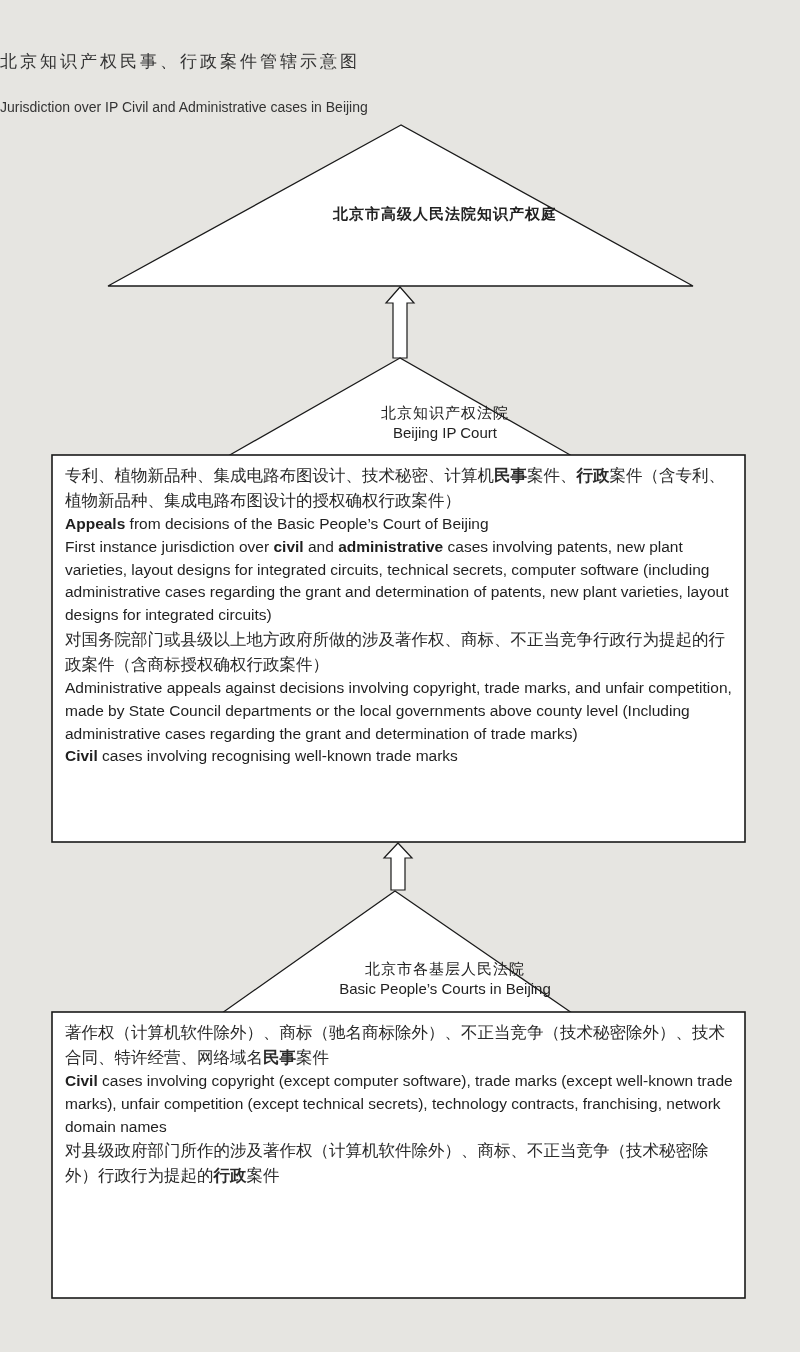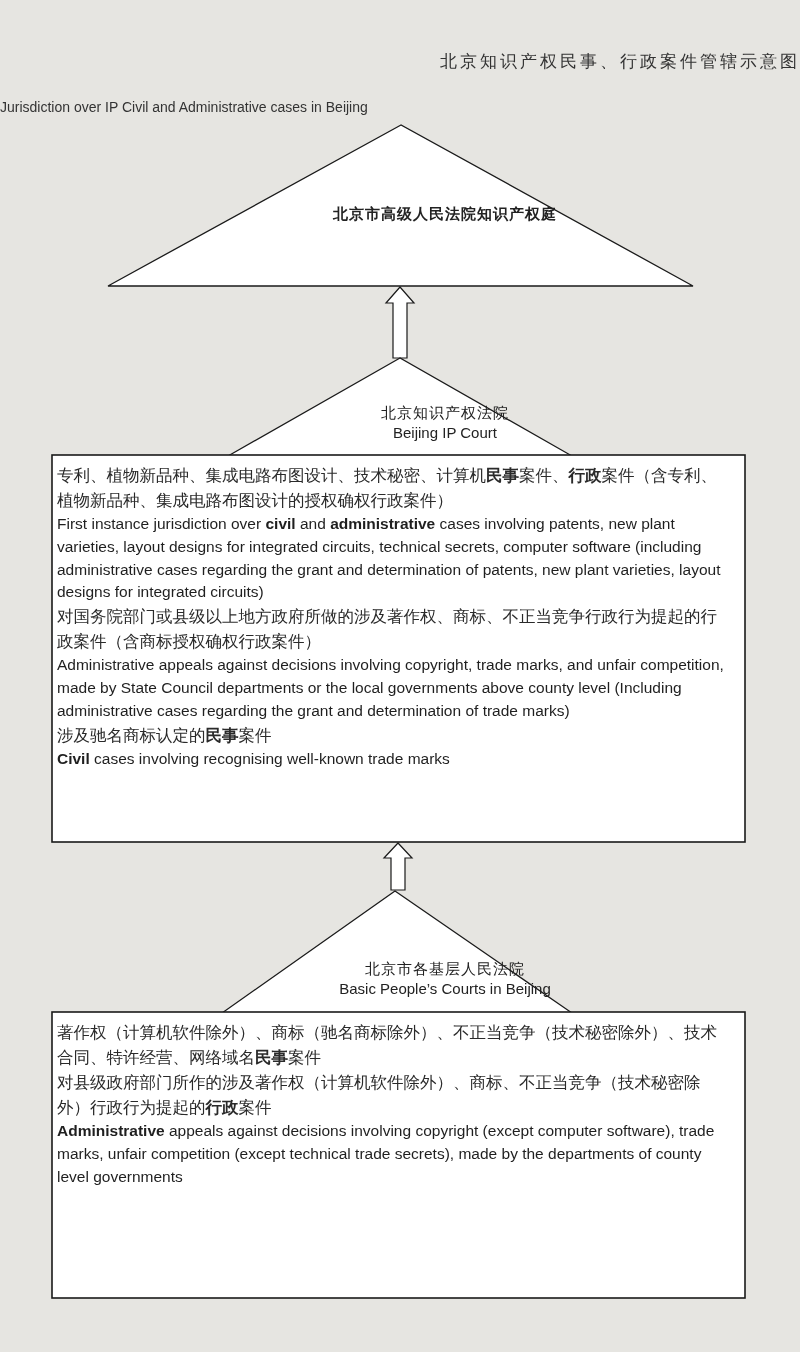--- a/index.html
+++ b/index.html
@@ -6,42 +6,42 @@
   body {
     width: 800px; height: 1352px;
     background: #e6e5e1;
     position: relative;
     overflow: hidden;
     font-family: "DejaVu Sans", "Liberation Sans", sans-serif;
     color: #222;
   }
   .title-cn {
     position: absolute; top: 50px; left: 0; width: 800px;
-    text-align: right; font-size: 17px; letter-spacing: 3px; color: #333;
+    text-align: left; font-size: 17px; letter-spacing: 3px; color: #333;
     font-family: "DejaVu Sans", sans-serif;
   }
   .title-en {
     position: absolute; top: 99px; left: 0; width: 800px;
     font-size: 14px; color: #333;
     font-family: "Liberation Sans", sans-serif;
   }
   svg.shapes { position: absolute; left: 0; top: 0; }
   .tri-label {
     position: absolute; text-align: center; left: 0; width: 800px; padding-left: 45px;
   }
   .tri-label .cn { font-size: 15px; letter-spacing: 1px; }
   .tri-label .en { font-size: 15px; font-family: "Liberation Sans", sans-serif; line-height: 20px; }
   .tri-top { top: 205px; }
   .tri-top .cn { font-weight: bold; }
   .tri-top .en { width: 240px; margin: 2px auto 0; }
   .tri-mid { top: 404px; }
   .tri-low { top: 960px; }
   .box {
     position: absolute; left: 53px; width: 674px;
-    padding: 6px 4px;
+    padding: 6px 12px;
     font-family: "Liberation Sans", sans-serif;
     font-size: 15.5px; line-height: 22.8px; color: #1f1f1f;
   }
   .box1 { top: 457px; }
   .box2 { top: 1014px; }
   .box .cn { font-family: "DejaVu Serif", serif; font-size: 16.5px; line-height: 25px; color: #2a2a2a; }
   .box p { margin: 0; }
   b { font-weight: bold; }
 </style>
 </head>
@@ -71,29 +71,29 @@
   <div class="cn">北京市高级人民法院知识产权庭</div>
 </div>
 
 <div class="tri-label tri-mid">
   <div class="cn">北京知识产权法院</div>
   <div class="en">Beijing IP Court</div>
 </div>
 
 <div class="box box1">
   <p class="cn"><span>专利、植物新品种、集成电路布图设计、技术秘密、计算机</span><b>民事</b><span>案件、</span><b>行政</b><span>案件（含专利、植物新品种、集成电路布图设计的授权确权行政案件）</span></p>
+  <p><b>Appeals</b><span> from decisions of the Basic People’s Court of Beijing</span></p>
   <p><span>First instance jurisdiction over </span><b>civil</b><span> and </span><b>administrative</b><span> cases involving patents, new plant varieties, layout designs for integrated circuits, technical secrets, computer software (including administrative cases regarding the grant and determination of patents, new plant varieties, layout designs for integrated circuits)</span></p>
   <p class="cn">对国务院部门或县级以上地方政府所做的涉及著作权、商标、不正当竞争行政行为提起的行政案件（含商标授权确权行政案件）</p>
   <p>Administrative appeals against decisions involving copyright, trade marks, and unfair competition, made by State Council departments or the local governments above county level  (Including administrative cases regarding the grant and determination of trade marks)</p>
-  <p class="cn"><span>涉及驰名商标认定的</span><b>民事</b><span>案件</span></p>
   <p><b>Civil</b><span> cases involving recognising well-known trade marks</span></p>
 </div>
 
 <div class="tri-label tri-low">
   <div class="cn">北京市各基层人民法院</div>
   <div class="en">Basic People’s Courts in Beijing</div>
 </div>
 
 <div class="box box2">
   <p class="cn"><span>著作权（计算机软件除外）、商标（驰名商标除外）、不正当竞争（技术秘密除外）、技术合同、特许经营、网络域名</span><b>民事</b><span>案件</span></p>
+  <p><b>Civil</b><span> cases involving copyright (except computer software), trade marks (except well-known trade marks), unfair competition (except technical secrets), technology contracts, franchising, network domain names</span></p>
   <p class="cn"><span>对县级政府部门所作的涉及著作权（计算机软件除外）、商标、不正当竞争（技术秘密除外）行政行为提起的</span><b>行政</b><span>案件</span></p>
-  <p><b>Administrative</b><span> appeals against decisions involving copyright (except computer software), trade marks, unfair competition (except technical trade secrets), made by the departments of county level governments</span></p>
 </div>
 
 </body></html>

